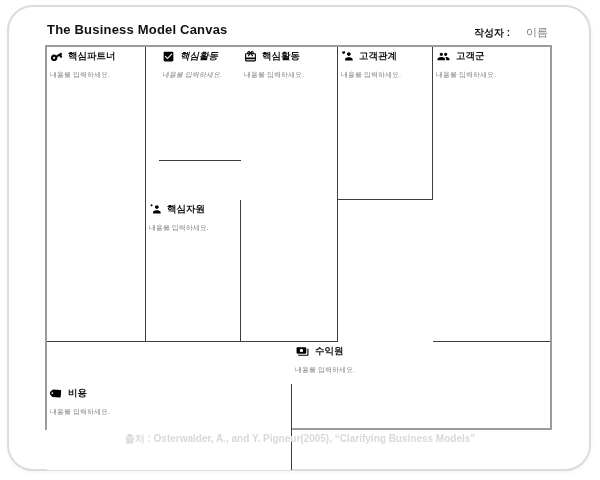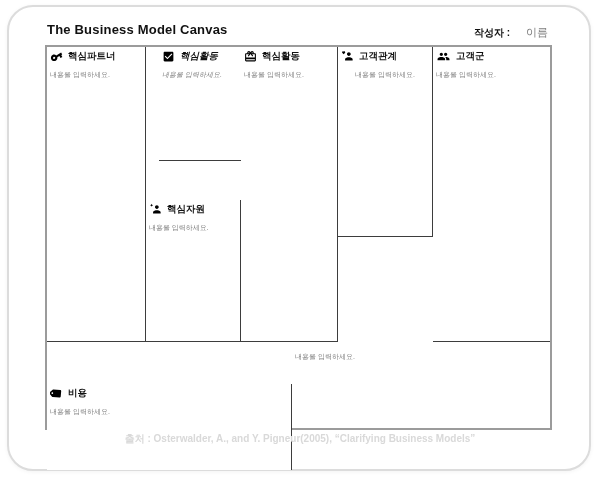--- a/index.html
+++ b/index.html
@@ -45,21 +45,21 @@
   .ph{margin-top:7px;font-size:7px;color:var(--muted);white-space:nowrap;}
   .citation{
     position:absolute;left:0;right:0;top:432px;text-align:center;
     font-size:10px;color:var(--citation);white-space:nowrap;font-weight:bold;
   }
   
   .c-key-partners{left:0;top:0;width:99px;height:295px;}
   .c-key-activities{left:112px;top:0;width:95px;height:114px;font-style:italic;}
   .c-key-resources{left:99px;top:153px;width:95px;height:142px;font-family:Liberation Serif, serif;}
   .c-value-proposition{left:194px;top:0;width:97px;height:295px;}
-  .c-customer-relationships{left:291px;top:0;width:95px;height:190px;text-align:center;}
+  .c-customer-relationships{left:291px;top:0;width:95px;height:153px;}
   .c-channels{left:291px;top:153px;width:95px;height:142px;}
   .c-customer-segments{left:386px;top:0;width:117px;height:295px;}
   .c-costs{left:0;top:295px;width:245px;height:86px;margin-top:42px;}
   .c-revenue{left:245px;top:295px;width:258px;height:86px;}
 </style>
 </head>
 <body>
 
 <div class="card"></div>
 
@@ -139,18 +139,25 @@
     <div class="head">
       <svg viewBox="0 0 24 24">
           <path transform="rotate(-40 12 12)" d="M21.41 11.41l-8.83-8.83C12.21 2.21 11.7 2 11.17 2H4c-1.1 0-2 .9-2 2v7.17c0 .53.21 1.04.59 1.41l8.83 8.83c.78.78 2.05.78 2.83 0l7.17-7.17c.78-.78.78-2.04-.01-2.83zM6.5 8C5.67 8 5 7.33 5 6.5S5.67 5 6.5 5 8 5.67 8 6.5 7.33 8 6.5 8z"></path>
         </svg>
       <span class="label">비용</span>
     </div>
     <div class="ph">내용을 입력하세요.</div>
   </div>
 
   <div class="cell c-revenue">
+    <div class="head">
+      <svg viewBox="0 0 24 24" class="wide">
+          <path fill-rule="evenodd" d="M19 14V6c0-1.1-.9-2-2-2H3c-1.1 0-2 .9-2 2v8c0 1.1.9 2 2 2h14c1.1 0 2-.9 2-2zm-9-1c-1.66 0-3-1.34-3-3s1.34-3 3-3 3 1.34 3 3-1.34 3-3 3z"></path>
+          <path d="M23 7v11c0 1.1-.9 2-2 2H4v-2h17V7h2z"></path>
+        </svg>
+      <span class="label">수익원</span>
+    </div>
     <div class="ph">내용을 입력하세요.</div>
   </div>
 
 </div>
 
 <div class="citation">출처 : Osterwalder, A., and Y. Pigneur(2005), “Clarifying Business Models”</div>
 
 </body></html>

